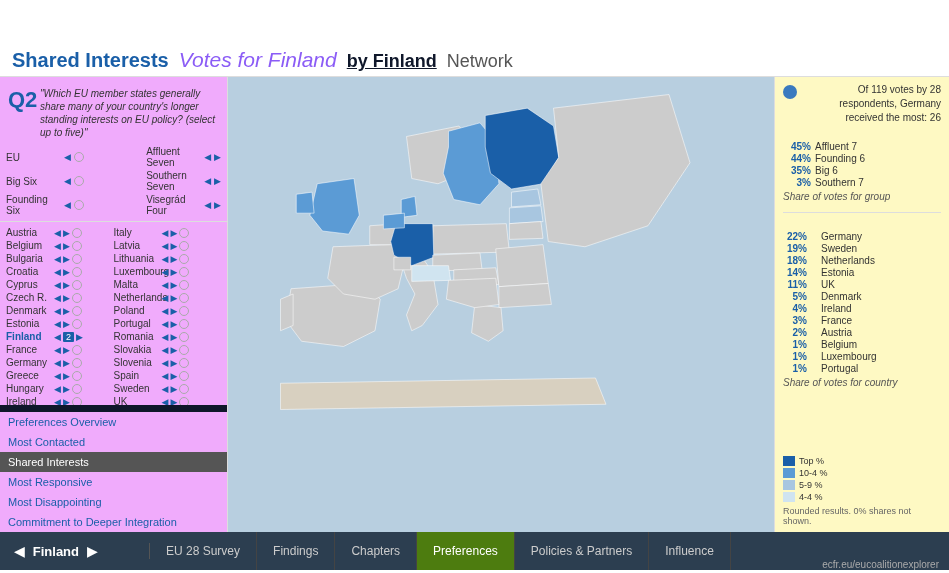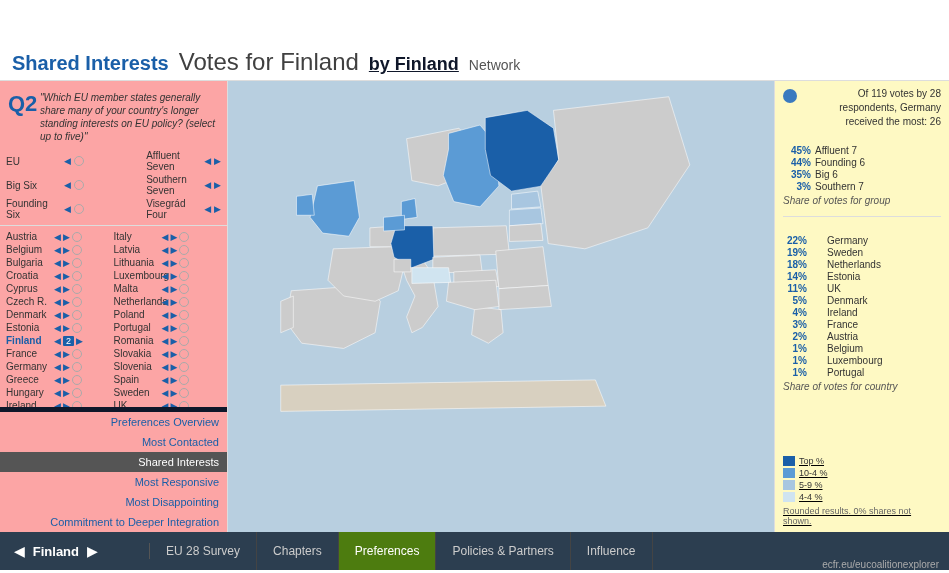--- a/index.html
+++ b/index.html
@@ -3,73 +3,73 @@
   <meta charset="utf-8">
   <style>
     * { box-sizing: border-box; margin: 0; padding: 0; }
     body { font-family: Arial, sans-serif; font-size: 11px; background: #fff; width: 949px; height: 573px; overflow: hidden; }
 
     .main-container { display: flex; flex-direction: column; height: 530px; margin-top: 40px; }
 
     
     .header { background: #fff; padding: 8px 12px 4px 12px; display: flex; align-items: baseline; gap: 10px; border-bottom: 1px solid #ddd; }
     .header-shared { font-size: 20px; font-weight: bold; color: #1a5fa8; }
-    .header-votes { font-size: 24px; color: #404040; }
+    .header-votes { font-size: 21px; color: #8b5cf6; font-style: italic; }
     .header-by { font-size: 18px; color: #0f172a; text-decoration: underline; font-weight: bold; }
-    .header-network { font-size: 14px; color: #555; }
+    .header-network { font-size: 18px; color: #555; }
 
     
     .content { display: flex; flex: 1; overflow: hidden; }
 
     
-    .sidebar { width: 228px; min-width: 228px; background: #fca5a5; border-right: 1px solid #ddd; display: flex; flex-direction: column; padding: 6px 0 0 0; }
+    .sidebar { width: 228px; min-width: 228px; background: #f0abfc; border-right: 1px solid #ddd; display: flex; flex-direction: column; padding: 6px 0 0 0; }
 
     .q2-section { padding: 4px 8px 6px 8px; display: flex; gap: 8px; }
     .q2-label { font-size: 22px; font-weight: bold; color: #1a5fa8; min-width: 24px; }
     .q2-text { font-size: 10px; color: #333; line-height: 1.3; font-style: italic; }
 
     .group-rows { padding: 0 6px 4px 6px; border-bottom: 1px solid #ddd; }
     .group-row { display: flex; align-items: center; font-size: 10px; padding: 1px 0; gap: 3px; justify-content: space-between; }
     .group-name { width: 55px; color: #333; }
     .circle-btn { width: 10px; height: 10px; border-radius: 50%; border: 1px solid #aaa; display: inline-block; cursor: pointer; }
 
     .country-grid { padding: 4px 6px; display: grid; grid-template-columns: 1fr 1fr; gap: 0; flex: 1; overflow: hidden; }
     .country-col { display: flex; flex-direction: column; }
     .country-row { display: flex; align-items: center; padding: 1px 0; font-size: 10px; gap: 2px; }
     .country-name { width: 46px; color: #333; font-size: 10px; }
     .country-name.active { font-weight: bold; color: #1a5fa8; }
     .nav-btn { color: #1a5fa8; font-size: 9px; cursor: pointer; }
     .active-box { background: #1a5fa8; color: #fff; padding: 0 3px; font-size: 9px; border-radius: 1px; }
 
-    .sidebar-nav { margin-top: auto; border-top: 5px solid #0f172a; text-align: right; }
+    .sidebar-nav { margin-top: auto; border-top: 7px solid #0f172a; }
     .sidebar-nav-item { padding: 4px 8px; font-size: 11px; color: #1a5fa8; cursor: pointer; }
     .sidebar-nav-item.active { background: #555; color: #fff; }
 
     
     .map-area { flex: 1; position: relative; background: #b8cfe0; overflow: hidden; }
 
     
     .right-panel { width: 175px; min-width: 175px; background: #fef9c3; border-left: 1px solid #ddd; padding: 6px 8px; display: flex; flex-direction: column; gap: 8px; font-size: 10px; }
 
     .info-box { font-size: 10px; color: #333; text-align: right; margin-bottom: 4px; display: flex; align-items: flex-start; gap: 4px; justify-content: flex-end; }
     .blue-circle { width: 14px; height: 14px; background: #3a7abf; border-radius: 50%; min-width: 14px; margin-top: 2px; }
     .info-text { font-size: 10px; color: #333; line-height: 1.4; }
 
     .group-stats { margin-top: 4px; }
     .stat-row { display: flex; gap: 4px; align-items: center; margin-bottom: 1px; }
     .stat-pct { color: #1a5fa8; font-weight: bold; width: 28px; text-align: right; font-size: 10px; }
     .stat-name { color: #333; font-size: 10px; }
     .stat-label { color: #555; font-size: 10px; font-style: italic; margin-top: 3px; }
 
     .country-stats { margin-top: 8px; }
-    .cs-row { display: flex; gap: 20px; align-items: flex-start; margin-bottom: 1px; }
+    .cs-row { display: flex; gap: 14px; align-items: flex-start; margin-bottom: 1px; }
     .cs-pct { color: #1a5fa8; font-weight: bold; width: 24px; text-align: right; font-size: 10px; }
     .cs-name { color: #333; font-size: 10px; }
 
-    .legend { margin-top: auto; font-size: 9px; text-decoration: underline; }
+    .legend { margin-top: auto; font-size: 9px; }
     .legend-item { display: flex; align-items: center; gap: 4px; margin-bottom: 2px; }
     .legend-box { width: 12px; height: 10px; }
     .legend-text { color: #333; font-size: 9px; }
     .rounded-note { font-size: 9px; color: #666; margin-top: 4px; }
 
     
     .bottom-bar { height: 38px; background: #2c3e50; display: flex; align-items: center; }
     .country-nav { display: flex; align-items: center; gap: 8px; padding: 0 14px; color: #fff; border-right: 1px solid #555; min-width: 150px; }
     .nav-arrow-btn { color: #fff; font-size: 14px; cursor: pointer; }
     .country-display { color: #fff; font-size: 13px; font-weight: bold; }
@@ -484,20 +484,21 @@
   </div>
 
   <div class="bottom-bar">
     <div class="country-nav">
       <span class="nav-arrow-btn">◀</span>
       <span class="country-display">Finland</span>
       <span class="nav-arrow-btn">▶</span>
     </div>
     <div class="bottom-tabs">
       <div class="bottom-tab">EU 28 Survey</div>
+      <div class="bottom-tab">Findings</div>
       <div class="bottom-tab">Chapters</div>
       <div class="bottom-tab active">Preferences</div>
       <div class="bottom-tab">Policies &amp; Partners</div>
       <div class="bottom-tab">Influence</div>
       <div class="ecfr-link">ecfr.eu/eucoalitionexplorer</div>
     </div>
   </div>
 
 </div>
 

